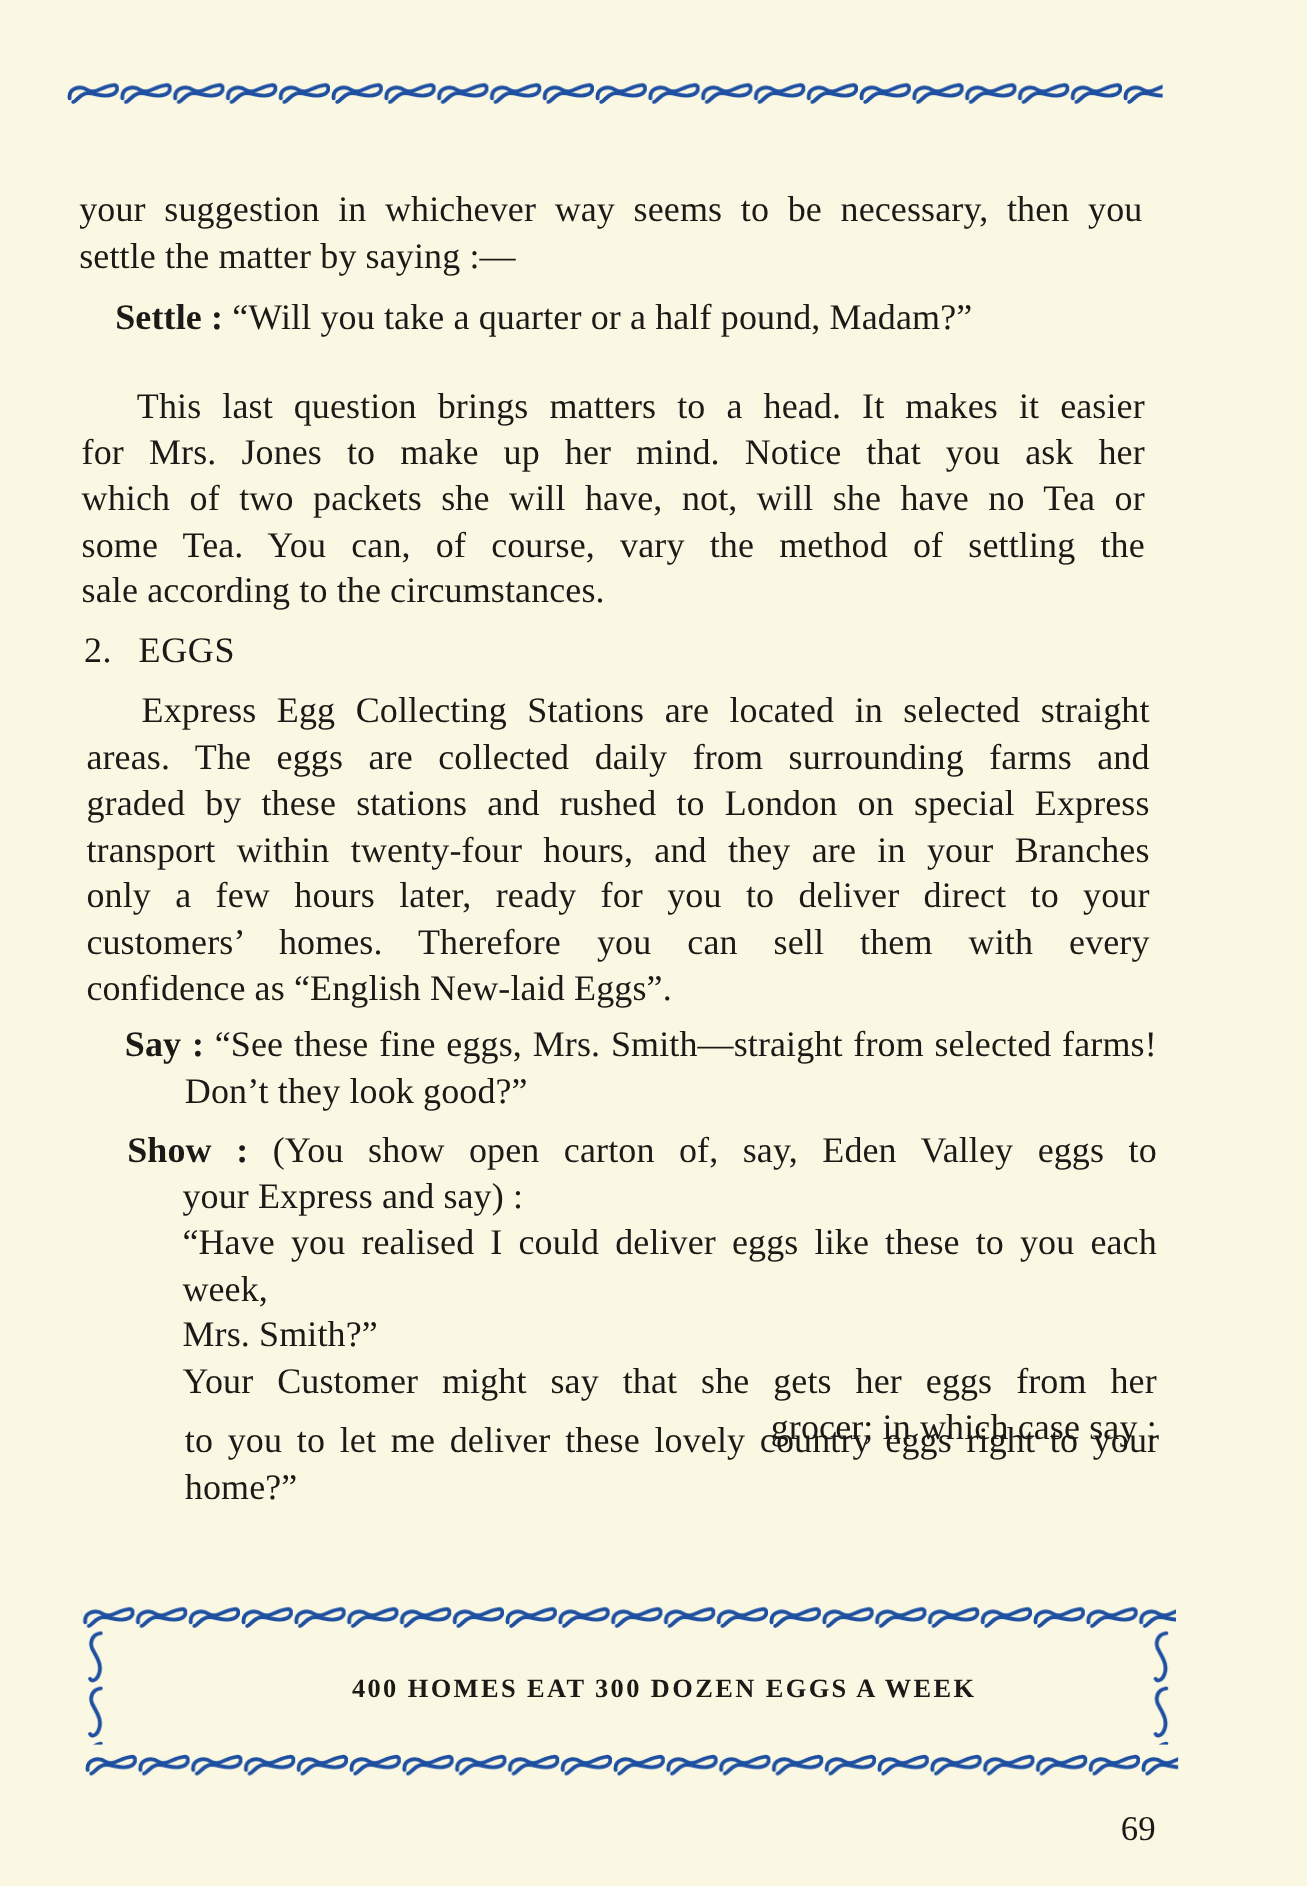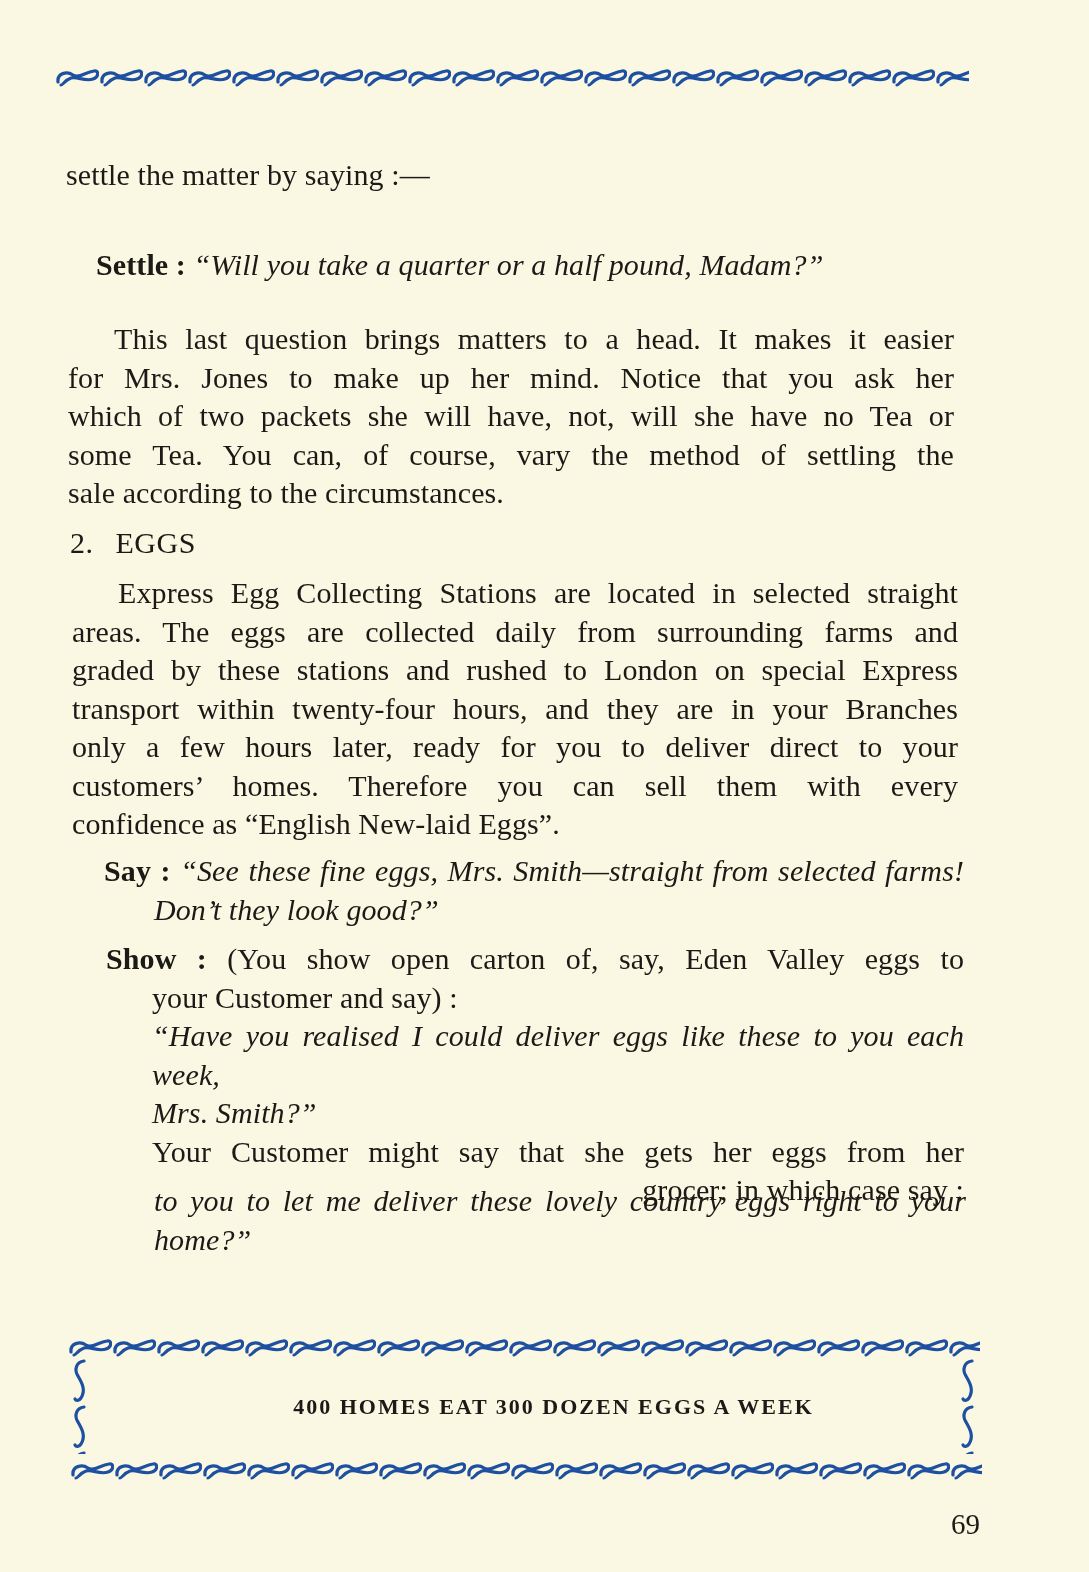--- a/index.html
+++ b/index.html
@@ -20,36 +20,35 @@
   .text {
     position: absolute;
     font-size: 30px;
     line-height: 38.5px;
     letter-spacing: 0.1px;
   }
   .p { position: absolute; left: 66px; width: 886px; text-align: justify; text-align-last: left; }
   .line { display: block; white-space: nowrap; }
   .jline { display: block; text-align: justify; text-align-last: justify; }
   .lbl { font-weight: bold; }
-  .it { font-style: italic; }
+  .it { }
   .heading {
     position: absolute; left: 70px; top: 526px;
     font-size: 30px; letter-spacing: 0.5px;
   }
   .heading .num { margin-right: 22px; }
   .callout-text {
     position: absolute; left: 0; width: 1089px; top: 1394px;
     text-align: center;
     font-size: 22px; font-weight: bold; letter-spacing: 2px;
     padding-left: 18px; box-sizing: border-box;
   }
   .pageno {
     position: absolute; left: 934px; top: 1508px;
     font-size: 29px;
-    margin-left: 17px;
   }
   .vside { position: absolute; }
 </style>
 </head>
 <body>
 
 <svg width="0" height="0" style="position:absolute">
   <defs>
     <pattern id="wave" x="0" y="0" width="44" height="26" patternUnits="userSpaceOnUse">
       <path d="M3 19 C 2 10, 12 8, 18 12 C 24 16, 30 9, 39 8 C 44 7, 44 14, 38 16 C 30 19, 22 13, 16 15 C 10 17, 8 22, 6 22" fill="none" stroke="#1e4fa0" stroke-width="3.2" stroke-linecap="round"></path>
@@ -60,20 +59,21 @@
   </defs>
 </svg>
 
 <div class="border-strip" style="left:55px; top:63px; width:914px;">
   <svg width="914" height="26">
     <rect width="914" height="26" fill="url(#wave)"></rect>
   </svg>
 </div>
 
 <div class="p text" style="top:156px;">
+  <span class="jline">your suggestion in whichever way seems to be necessary, then you</span>
   <span class="line">settle the matter by saying :—</span>
 </div>
 
 <div class="text" style="left:96px; top:246px;">
   <span class="lbl">Settle :</span>
   <span class="it">“Will you take a quarter or a half pound, Madam?”</span>
 </div>
 
 <div class="p text" style="top:296px; left:68px; width:886px;">
   <span class="jline" style="padding-left:46px;margin-top:24px;">This last question brings matters to a head. It makes it easier</span>
@@ -97,21 +97,21 @@
   <span class="line">confidence as “English New-laid Eggs”.</span>
 </div>
 
 <div class="text" style="left:104px; top:852px; width:860px;">
   <span class="jline"><span class="lbl">Say :</span> <span class="it">“See these fine eggs, Mrs. Smith—straight from selected farms!</span></span>
   <span class="line it" style="padding-left:50px;">Don’t they look good?”</span>
 </div>
 
 <div class="text" style="left:106px; top:940px; width:858px;">
   <span class="jline"><span class="lbl">Show :</span> <span>(You show open carton of, say, Eden Valley eggs to</span></span>
-  <span class="line" style="padding-left:46px;">your Customer and say) :</span>
+  <span class="line" style="padding-left:46px;">your Express and say) :</span>
   <span class="jline it" style="padding-left:46px;">“Have you realised I could deliver eggs like these to you each week,</span>
   <span class="line it" style="padding-left:46px;">Mrs. Smith?”</span>
   <span class="jline" style="padding-left:46px;">Your Customer might say that she gets her eggs from her</span>
   <span class="line" style="padding-left:46px;text-align:right;">grocer; in which case say :</span>
 </div>
 
 <div class="text" style="left:108px; top:1182px; width:858px;">
   <span class="jline it" style="padding-left:46px;">to you to let me deliver these lovely country eggs right to your home?”</span>
 </div>
 

